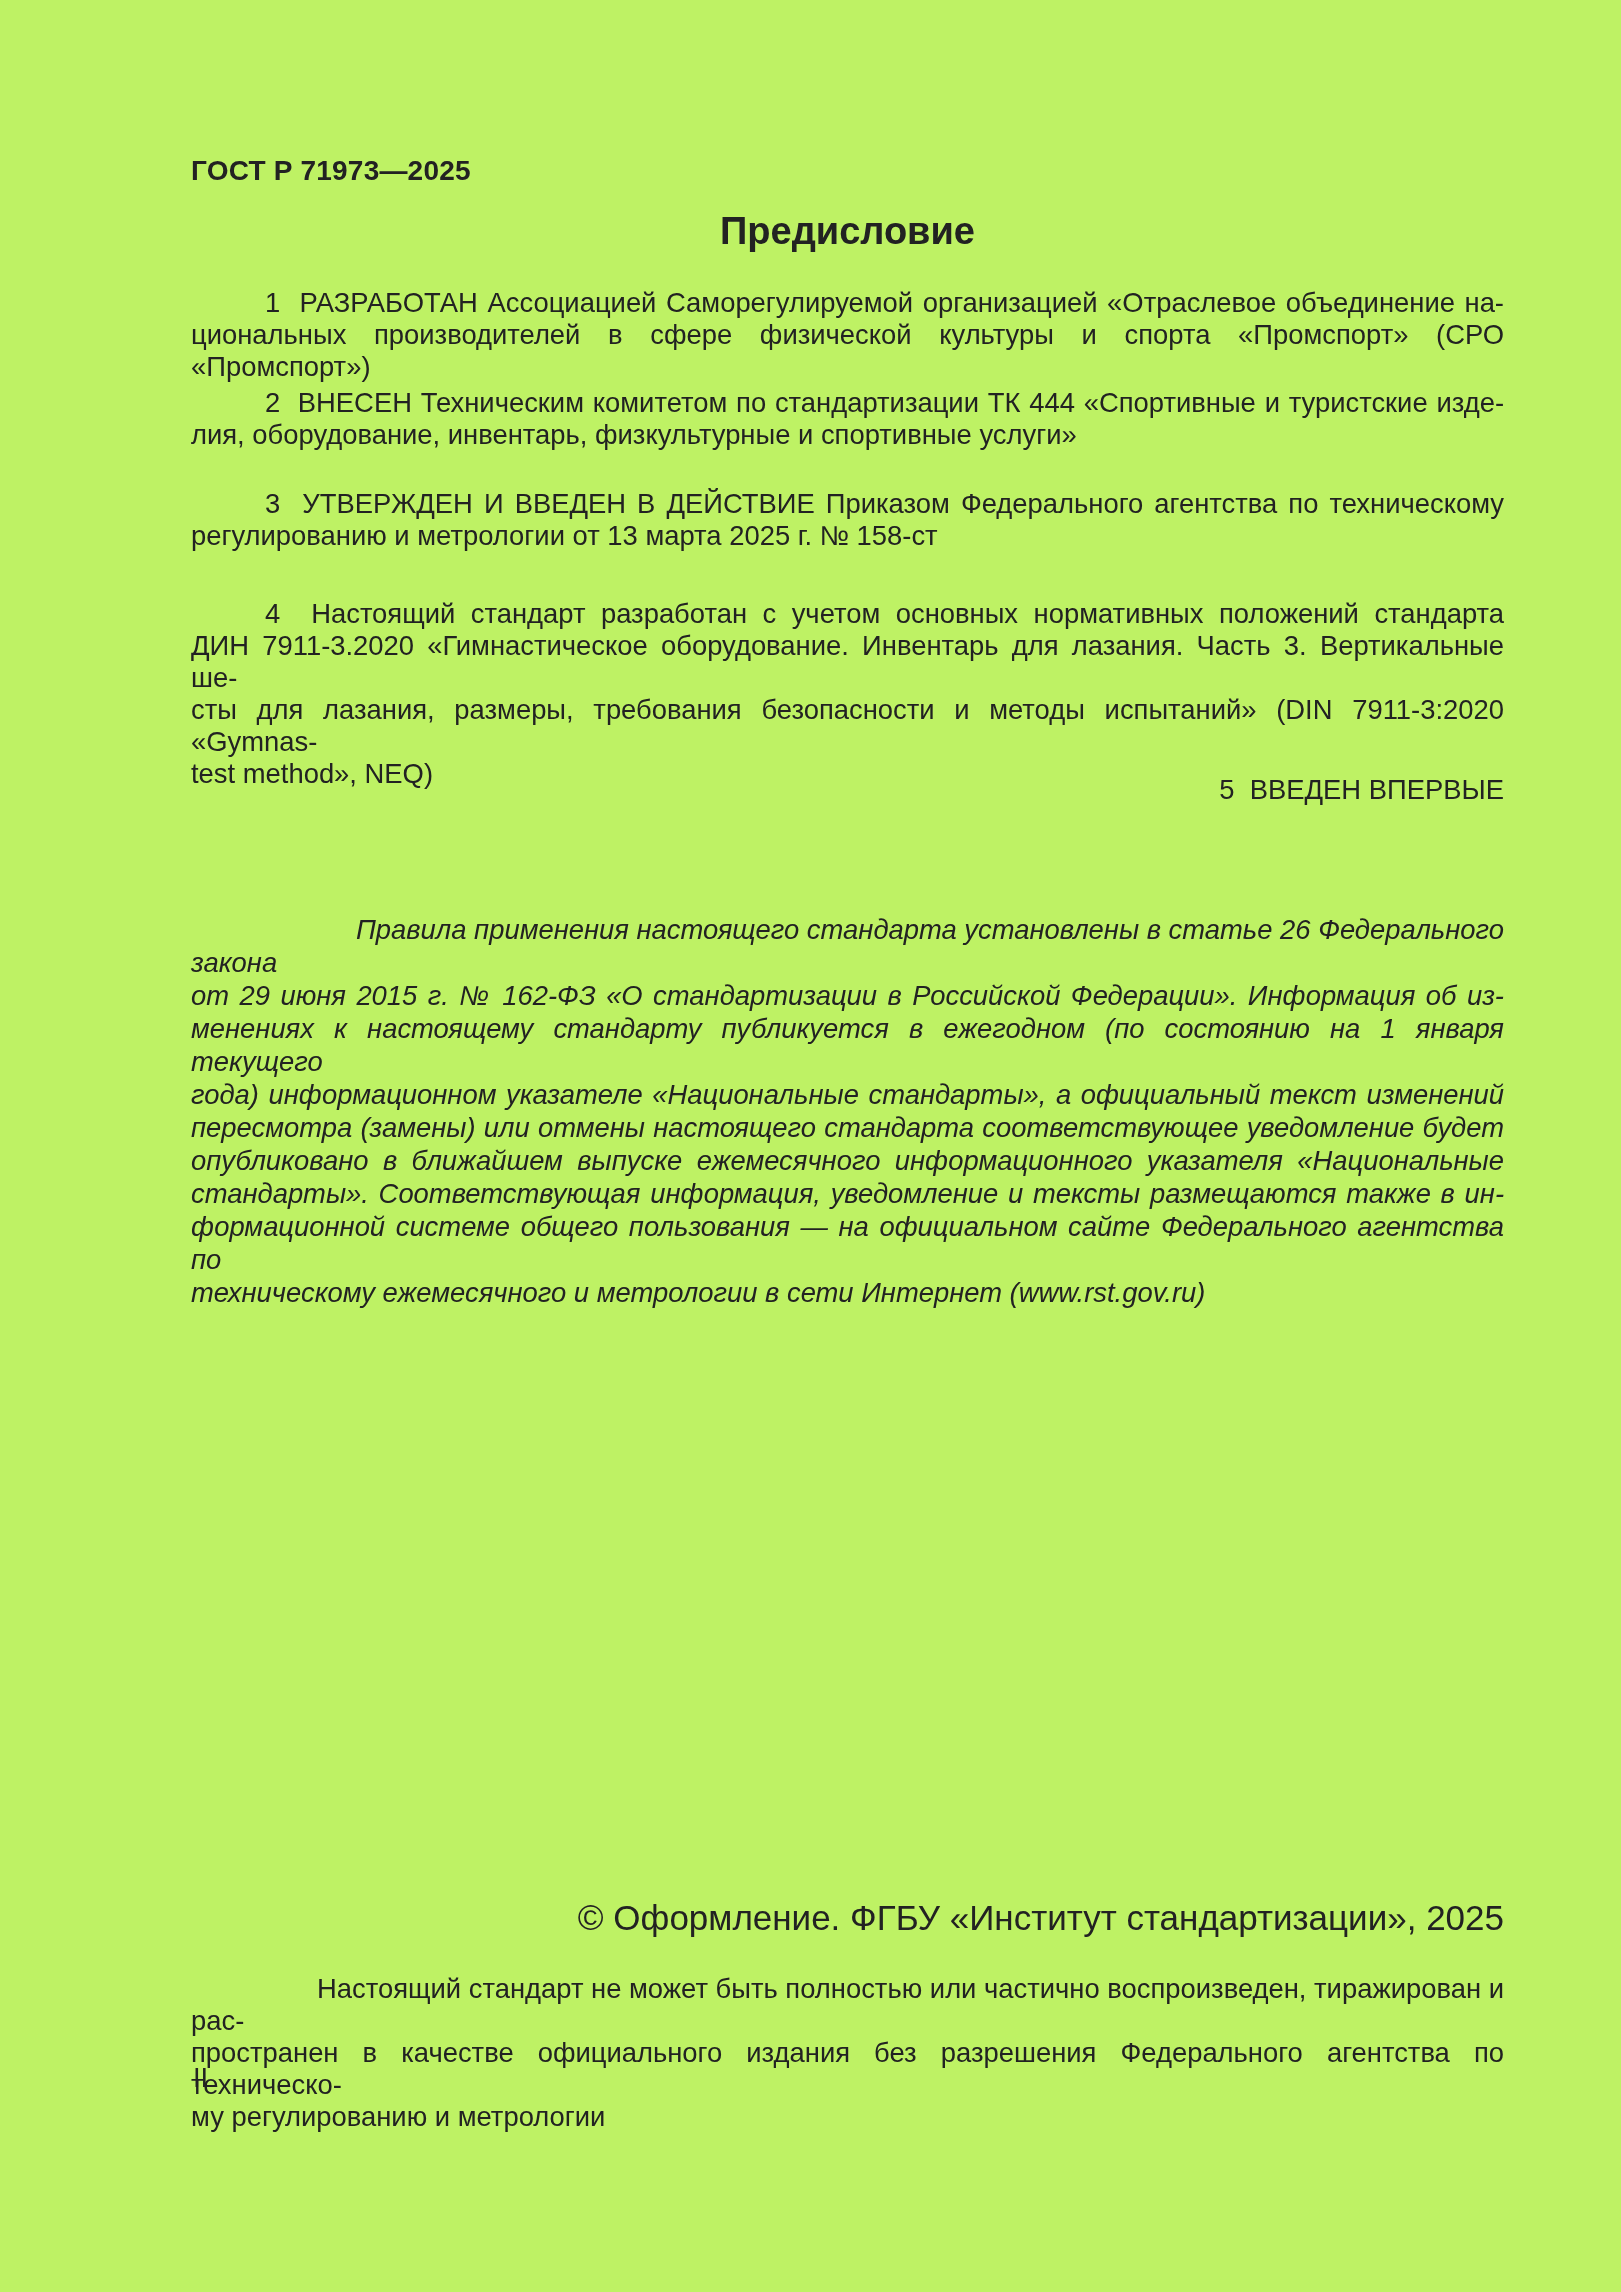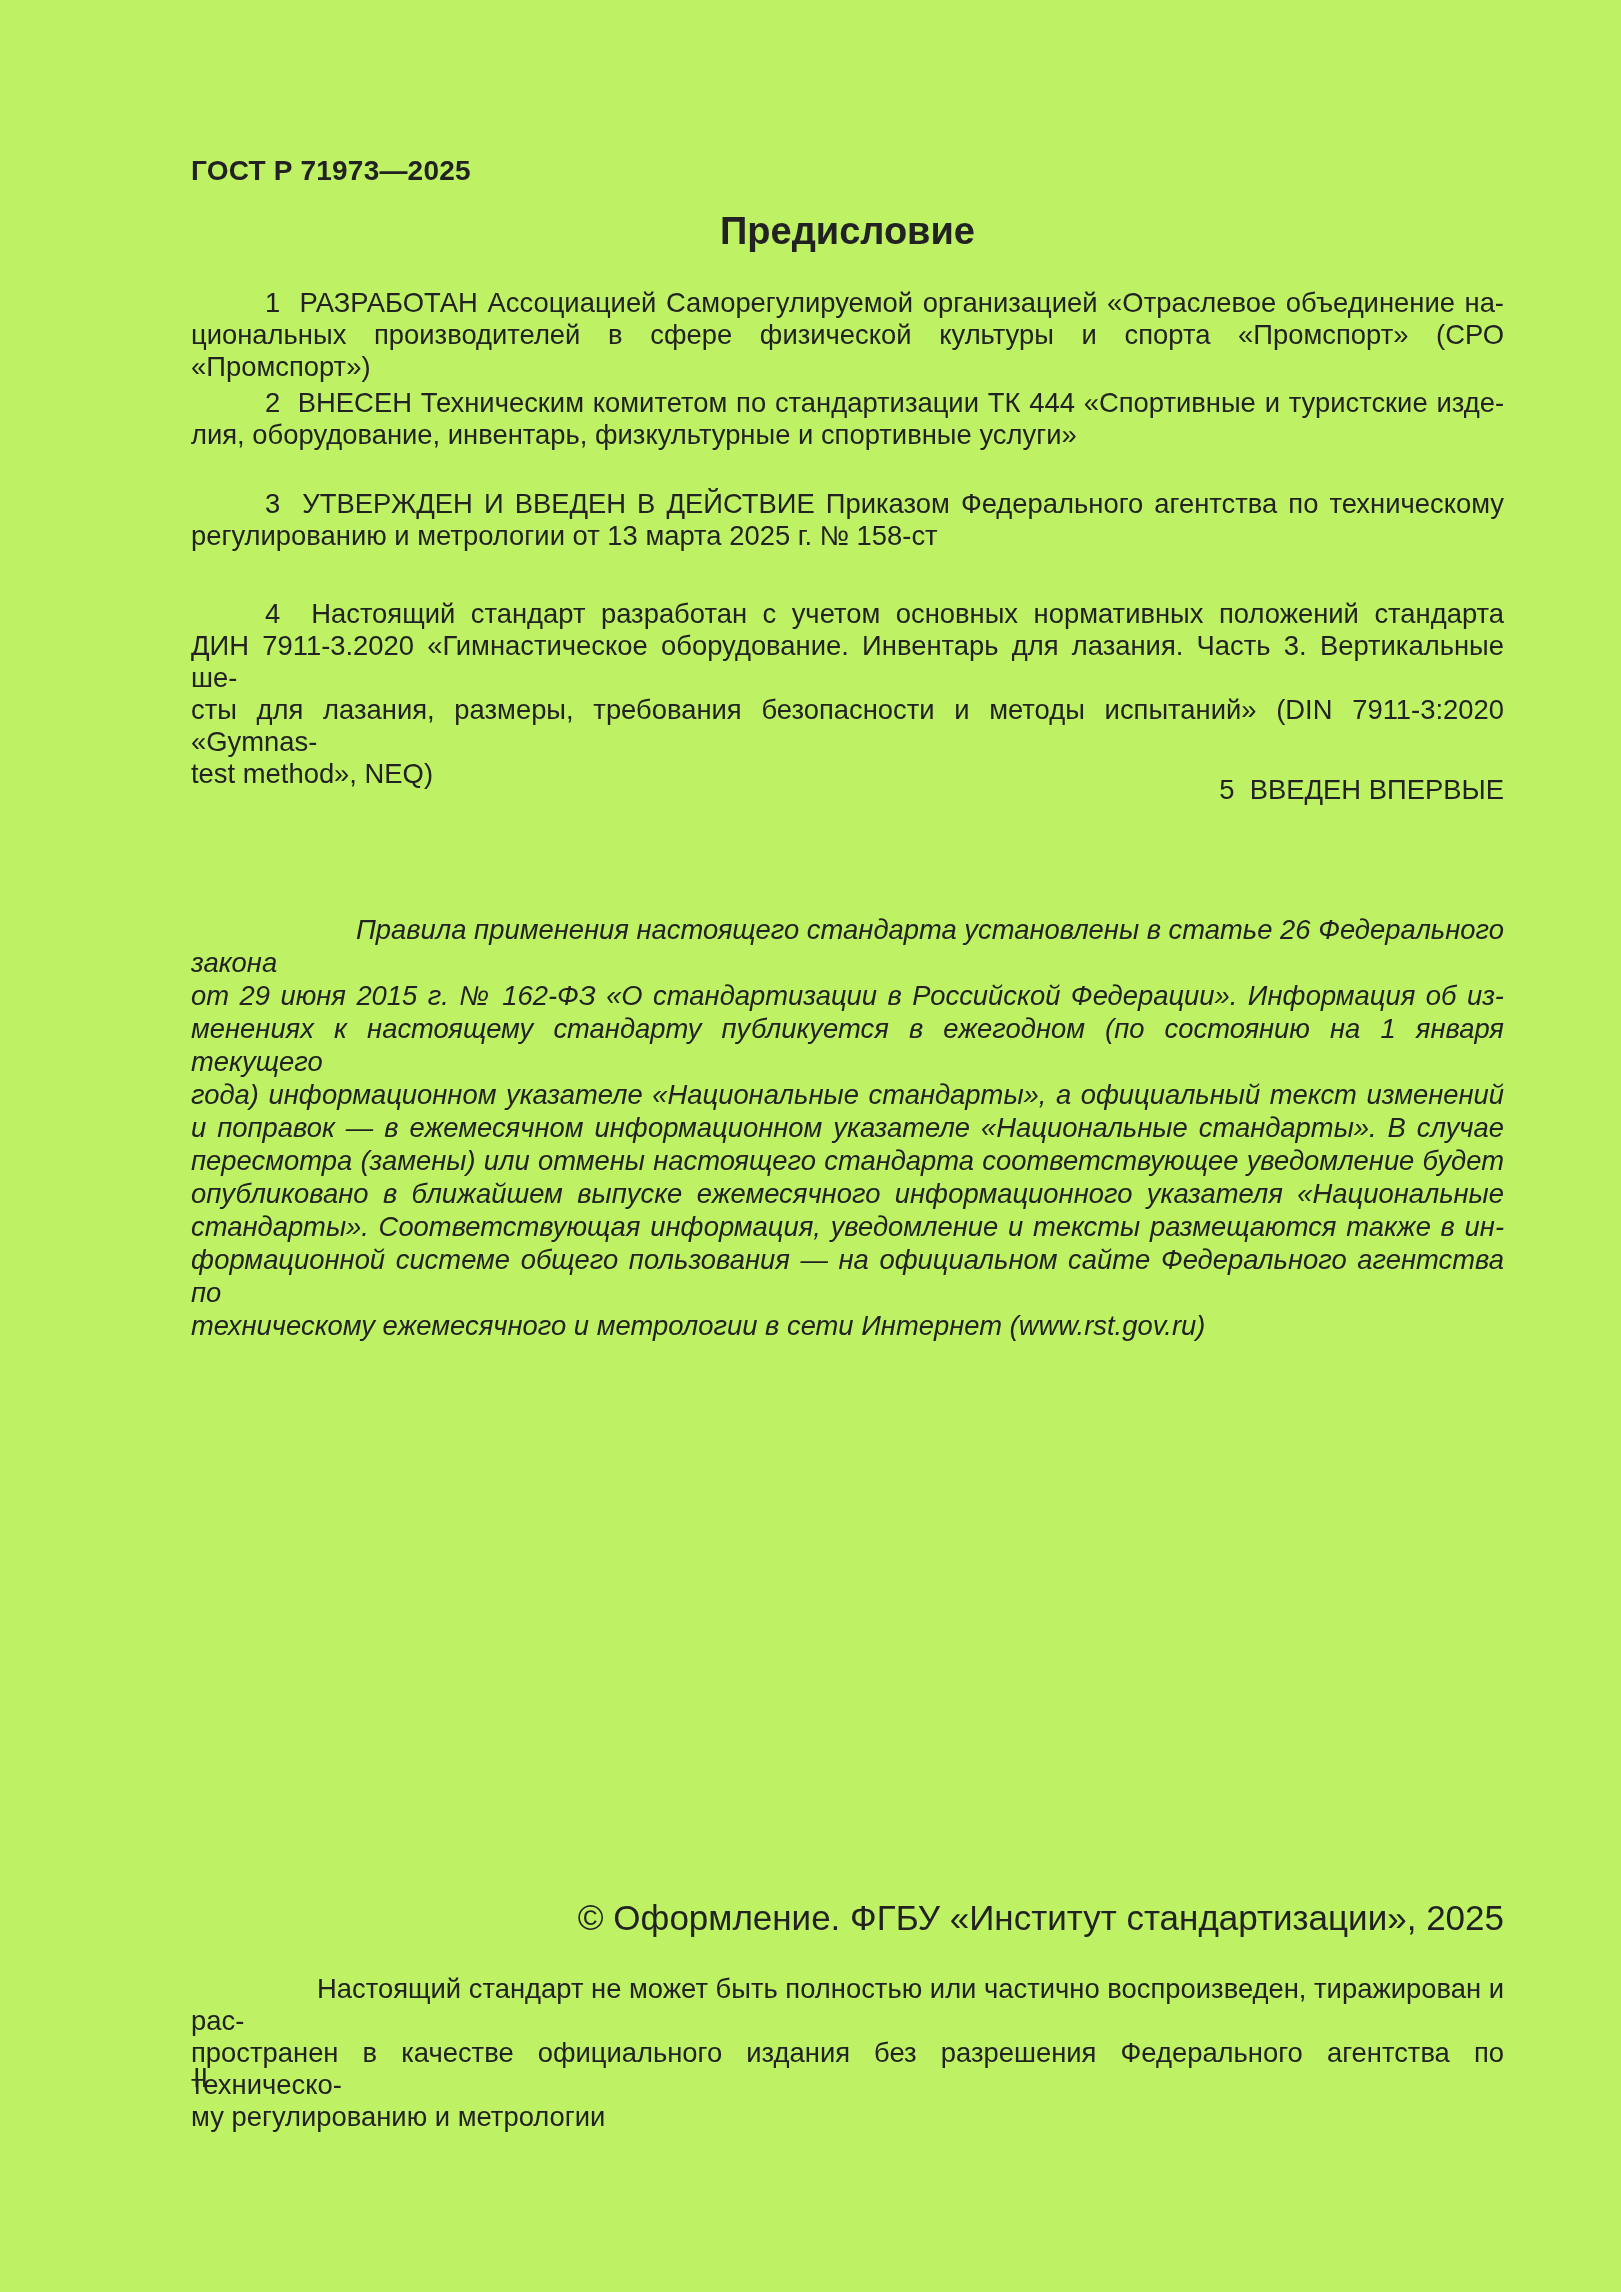--- a/index.html
+++ b/index.html
@@ -99,21 +99,20 @@
 
   <div class="para p5">
       <div class="line ind">5&nbsp; ВВЕДЕН ВПЕРВЫЕ</div>
     </div>
 
   <div class="para legal">
       <div class="line j ind">Правила применения настоящего стандарта установлены в статье 26 Федерального закона</div>
       <div class="line j">от 29 июня 2015 г. № 162-ФЗ «О стандартизации в Российской Федерации». Информация об из-</div>
       <div class="line j">менениях к настоящему стандарту публикуется в ежегодном (по состоянию на 1 января текущего</div>
       <div class="line j">года) информационном указателе «Национальные стандарты», а официальный текст изменений</div>
-      <div class="line j">и поправок — в ежемесячном информационном указателе «Национальные стандарты». В случае</div>
       <div class="line j">пересмотра (замены) или отмены настоящего стандарта соответствующее уведомление будет</div>
       <div class="line j">опубликовано в ближайшем выпуске ежемесячного информационного указателя «Национальные</div>
       <div class="line j">стандарты». Соответствующая информация, уведомление и тексты размещаются также в ин-</div>
       <div class="line j">формационной системе общего пользования — на официальном сайте Федерального агентства по</div>
       <div class="line">техническому ежемесячного и метрологии в сети Интернет (www.rst.gov.ru)</div>
     </div>
 
   <div class="copyright">© Оформление. ФГБУ «Институт стандартизации», 2025</div>
 
   <div class="para repro">

